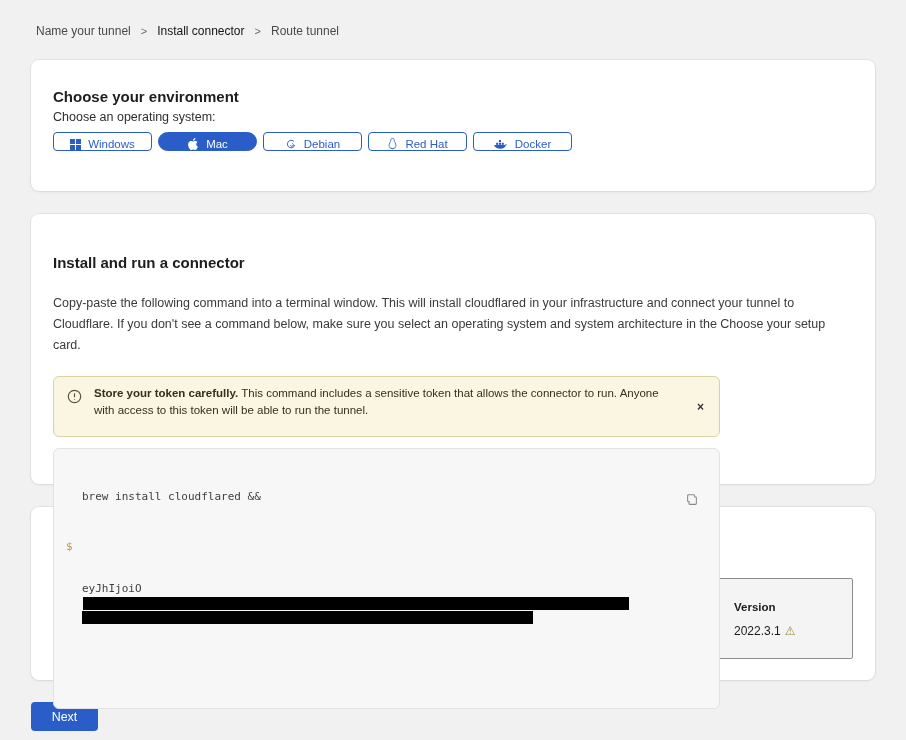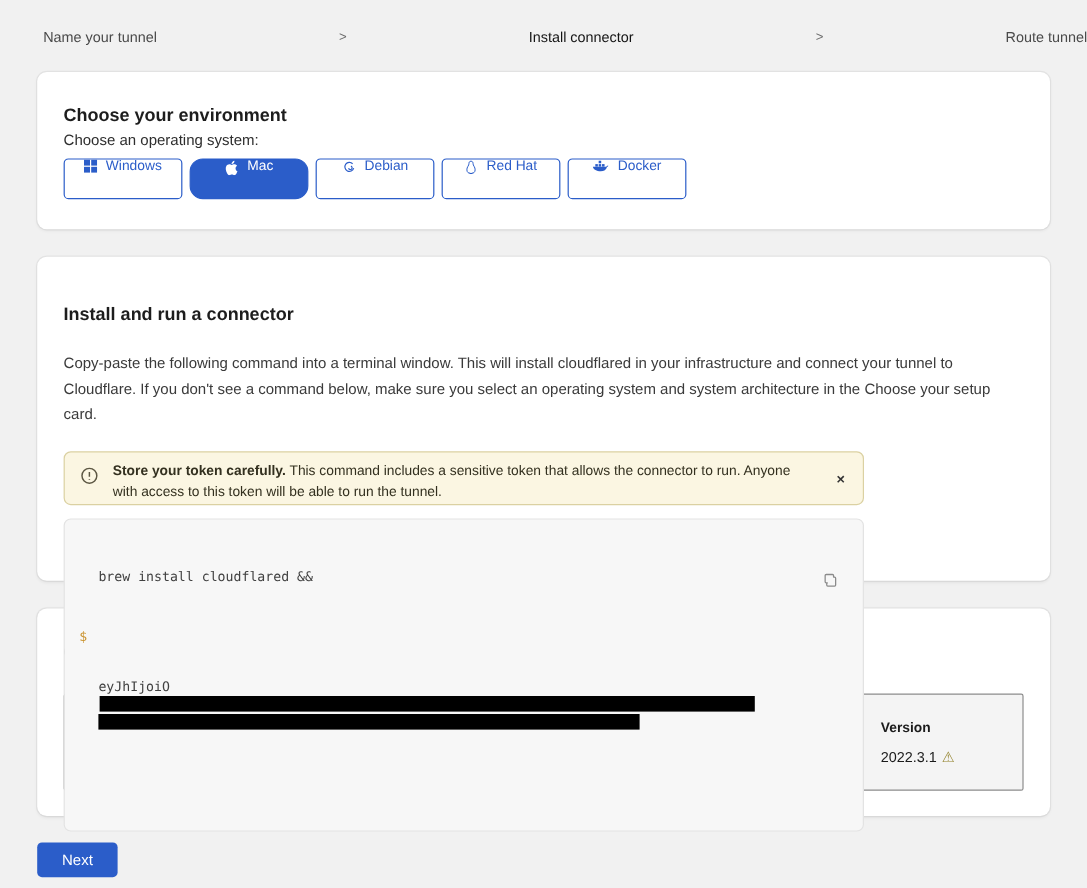--- a/index.html
+++ b/index.html
@@ -11,69 +11,68 @@
     overflow:hidden;
   }
   
   .breadcrumb {
     padding:24px 0 0 36px;
     font-size:12px;
     color:#4a4a4a;
     display:flex;
     align-items:center;
     gap:10px;
-    justify-content:space-between;
   }
   .crumb { cursor:default; }
   .crumb.active { font-weight:normal; color:#141414; }
   .crumb-sep { color:#6b6b6b; font-size:11px; }
 
   .page { margin:0 31px; }
 
   .card {
     background:#ffffff;
     border-radius:8px;
     box-shadow:0 0 0 1px rgba(0,0,0,0.05), 0 1px 3px rgba(0,0,0,0.06);
   }
   .card-title { font-size:15px; font-weight:bold; color:#1d1d1d; }
 
   
   .card-env { margin-top:22px; height:131px; padding:28px 11px 0 22px; }
   .os-label { font-size:12.5px; color:#2e2e2e; margin-top:5px; margin-bottom:8px; }
   .os-row { display:flex; gap:6px; }
   .os-btn {
-    width:99px; height:34px;
+    width:99px; height:19px;
     border:1px solid var(--blue);
     border-radius:4px;
     background:#ffffff;
     color:var(--blue);
     font-size:11.5px;
     font-family:"Liberation Sans", sans-serif;
-    display:flex; align-items:flex-start; justify-content:center; gap:7px;
+    display:flex; align-items:flex-end; justify-content:center; gap:7px;
     cursor:pointer;
   }
   .os-btn.selected { background:var(--blue); color:#ffffff;border-radius:11px; }
   .os-icon { display:flex; align-items:center; }
   .os-icon svg { display:block; }
 
   
   .card-install { margin-top:23px; height:270px; padding:40px 22px 0 22px; }
   .install-desc {
     margin-top:22px;
     font-size:12.5px; line-height:21px; color:#3a3a3a;
     max-width:795px;
   }
   .warning-banner {
     margin-top:20px;
     width:667px;
     position:relative;
     background:#fbf6e2;
     border:1px solid #dbd1a2;
     border-radius:6px;
-    padding:8px 44px 1px 40px;
+    padding:8px 44px 17px 40px;
     font-size:11.5px; line-height:17px; color:#33301f;
   }
   .warning-banner .info-ic { position:absolute; left:13px; top:12px; }
   .banner-close {
     position:absolute; right:15px; top:50%; transform:translateY(-50%);
     font-size:12px; font-weight:bold; color:#333; cursor:pointer;
     background:none; border:none; line-height:1;
     font-family:"Liberation Sans", sans-serif;
   }
   .code-block {

